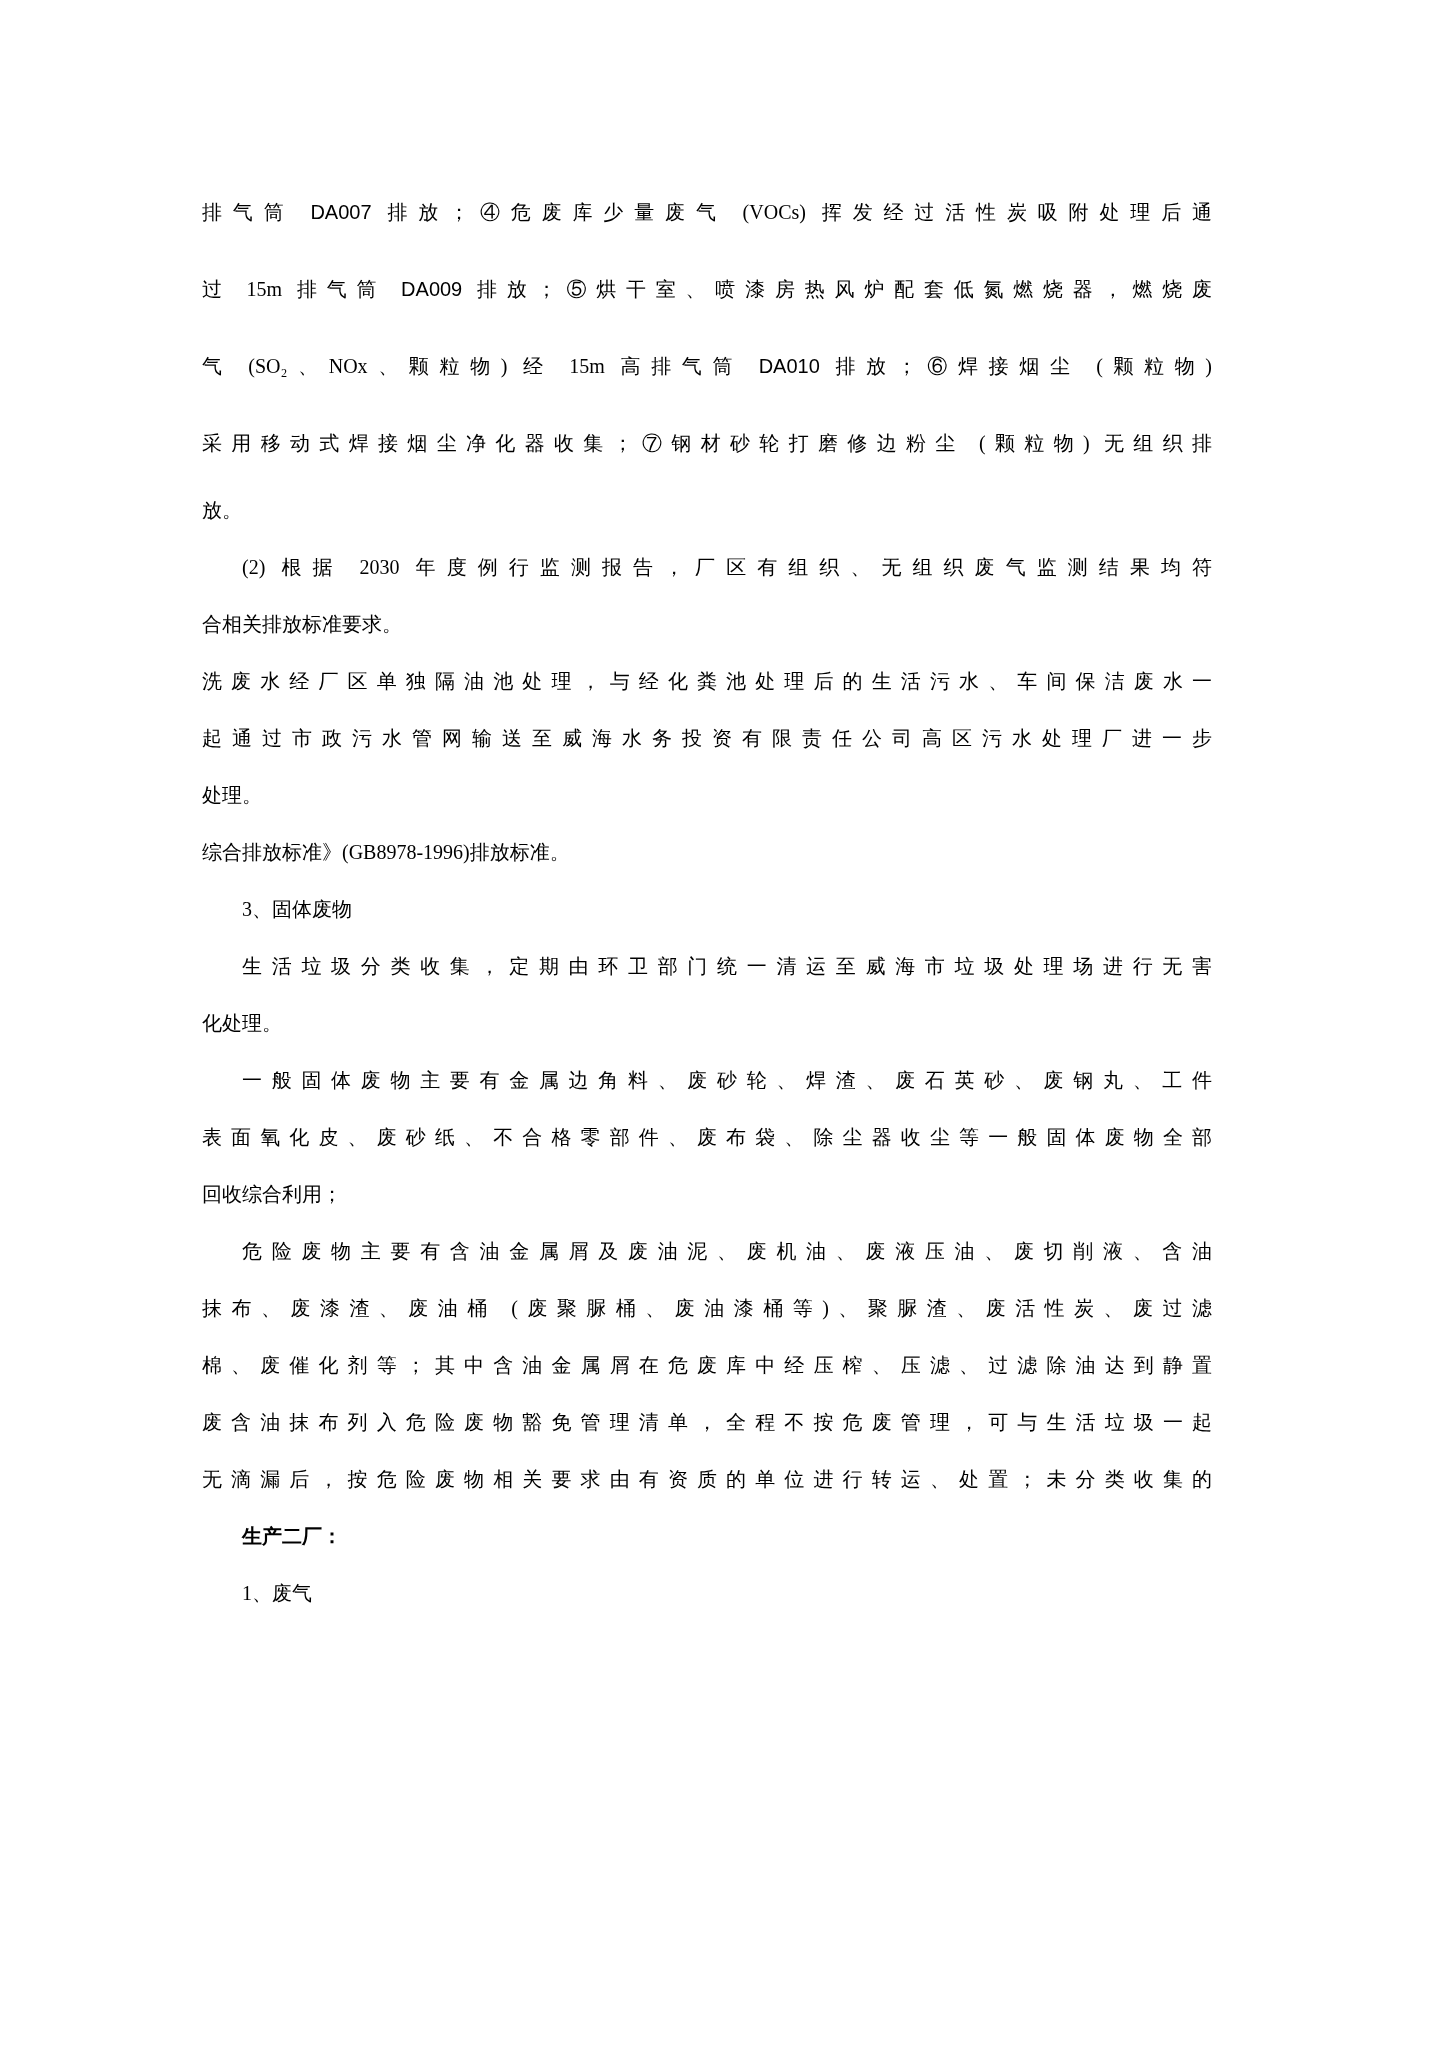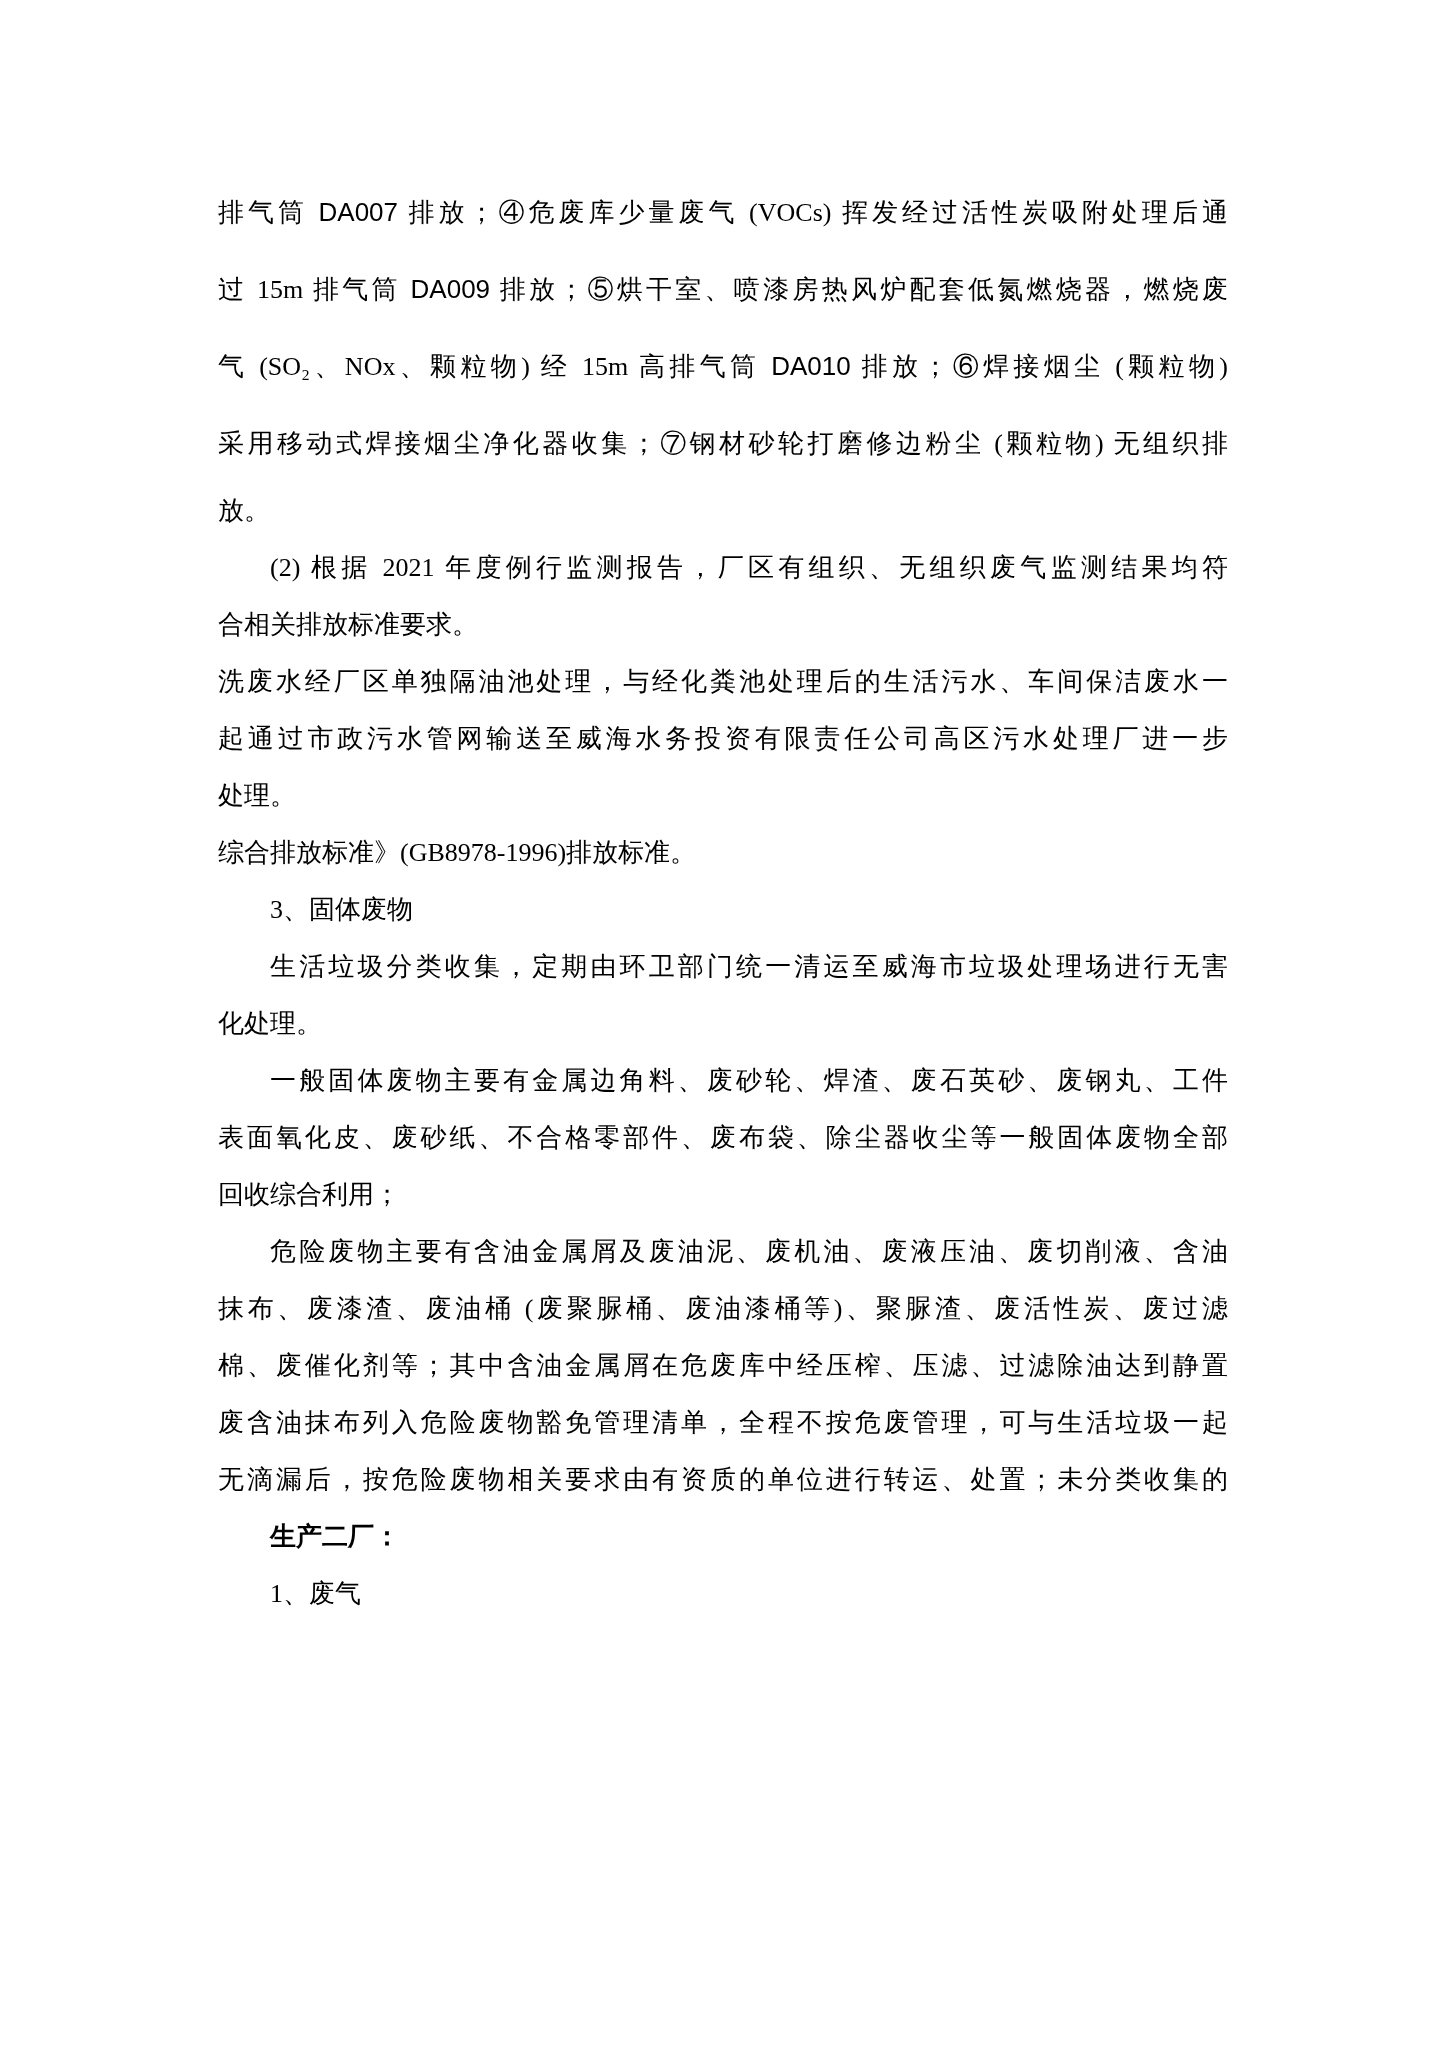--- a/index.html
+++ b/index.html
@@ -10,23 +10,23 @@
     font-family: "Liberation Serif", "DejaVu Serif", serif;
   }
   .page {
     position: relative;
     width: 1448px; height: 2048px;
     background: #ffffff;
     overflow: hidden;
   }
   .text-block {
     position: absolute;
-    left: 218px; top: 174px;
+    left: 202px; top: 174px;
     width: 1010px;
-    font-size: 26px;
+    font-size: 20px;
   }
   .ln   { line-height: 57px; }
   .wide { line-height: 77px; }
   .ind  { text-indent: 2em; }
   .just { text-align: justify; text-align-last: justify; text-justify: inter-character; }
   .bold { font-weight: bold; }
   .sans { font-family: "Liberation Sans", "DejaVu Sans", sans-serif; }
 </style>
 </head>
 <body>
@@ -36,21 +36,21 @@
 
     <section>
       <div class="ln wide just">排气筒 <span class="sans">DA007</span> 排放；④危废库少量废气 (VOCs) 挥发经过活性炭吸附处理后通</div>
       <div class="ln wide just">过 15m 排气筒 <span class="sans">DA009</span> 排放；⑤烘干室、喷漆房热风炉配套低氮燃烧器，燃烧废</div>
       <div class="ln wide just">气 (SO₂、NOx、颗粒物) 经 15m 高排气筒 <span class="sans">DA010</span> 排放；⑥焊接烟尘 (颗粒物)</div>
       <div class="ln wide just">采用移动式焊接烟尘净化器收集；⑦钢材砂轮打磨修边粉尘 (颗粒物) 无组织排</div>
       <div class="ln">放。</div>
     </section>
 
     <section>
-      <div class="ln ind just">(2) 根据 2021 年度例行监测报告，厂区有组织、无组织废气监测结果均符</div>
+      <div class="ln ind just">(2) 根据 2030 年度例行监测报告，厂区有组织、无组织废气监测结果均符</div>
       <div class="ln">合相关排放标准要求。</div>
     </section>
 
 
     <section>
       <div class="ln just">洗废水经厂区单独隔油池处理，与经化粪池处理后的生活污水、车间保洁废水一</div>
       <div class="ln just">起通过市政污水管网输送至威海水务投资有限责任公司高区污水处理厂进一步</div>
       <div class="ln">处理。</div>
     </section>
 

